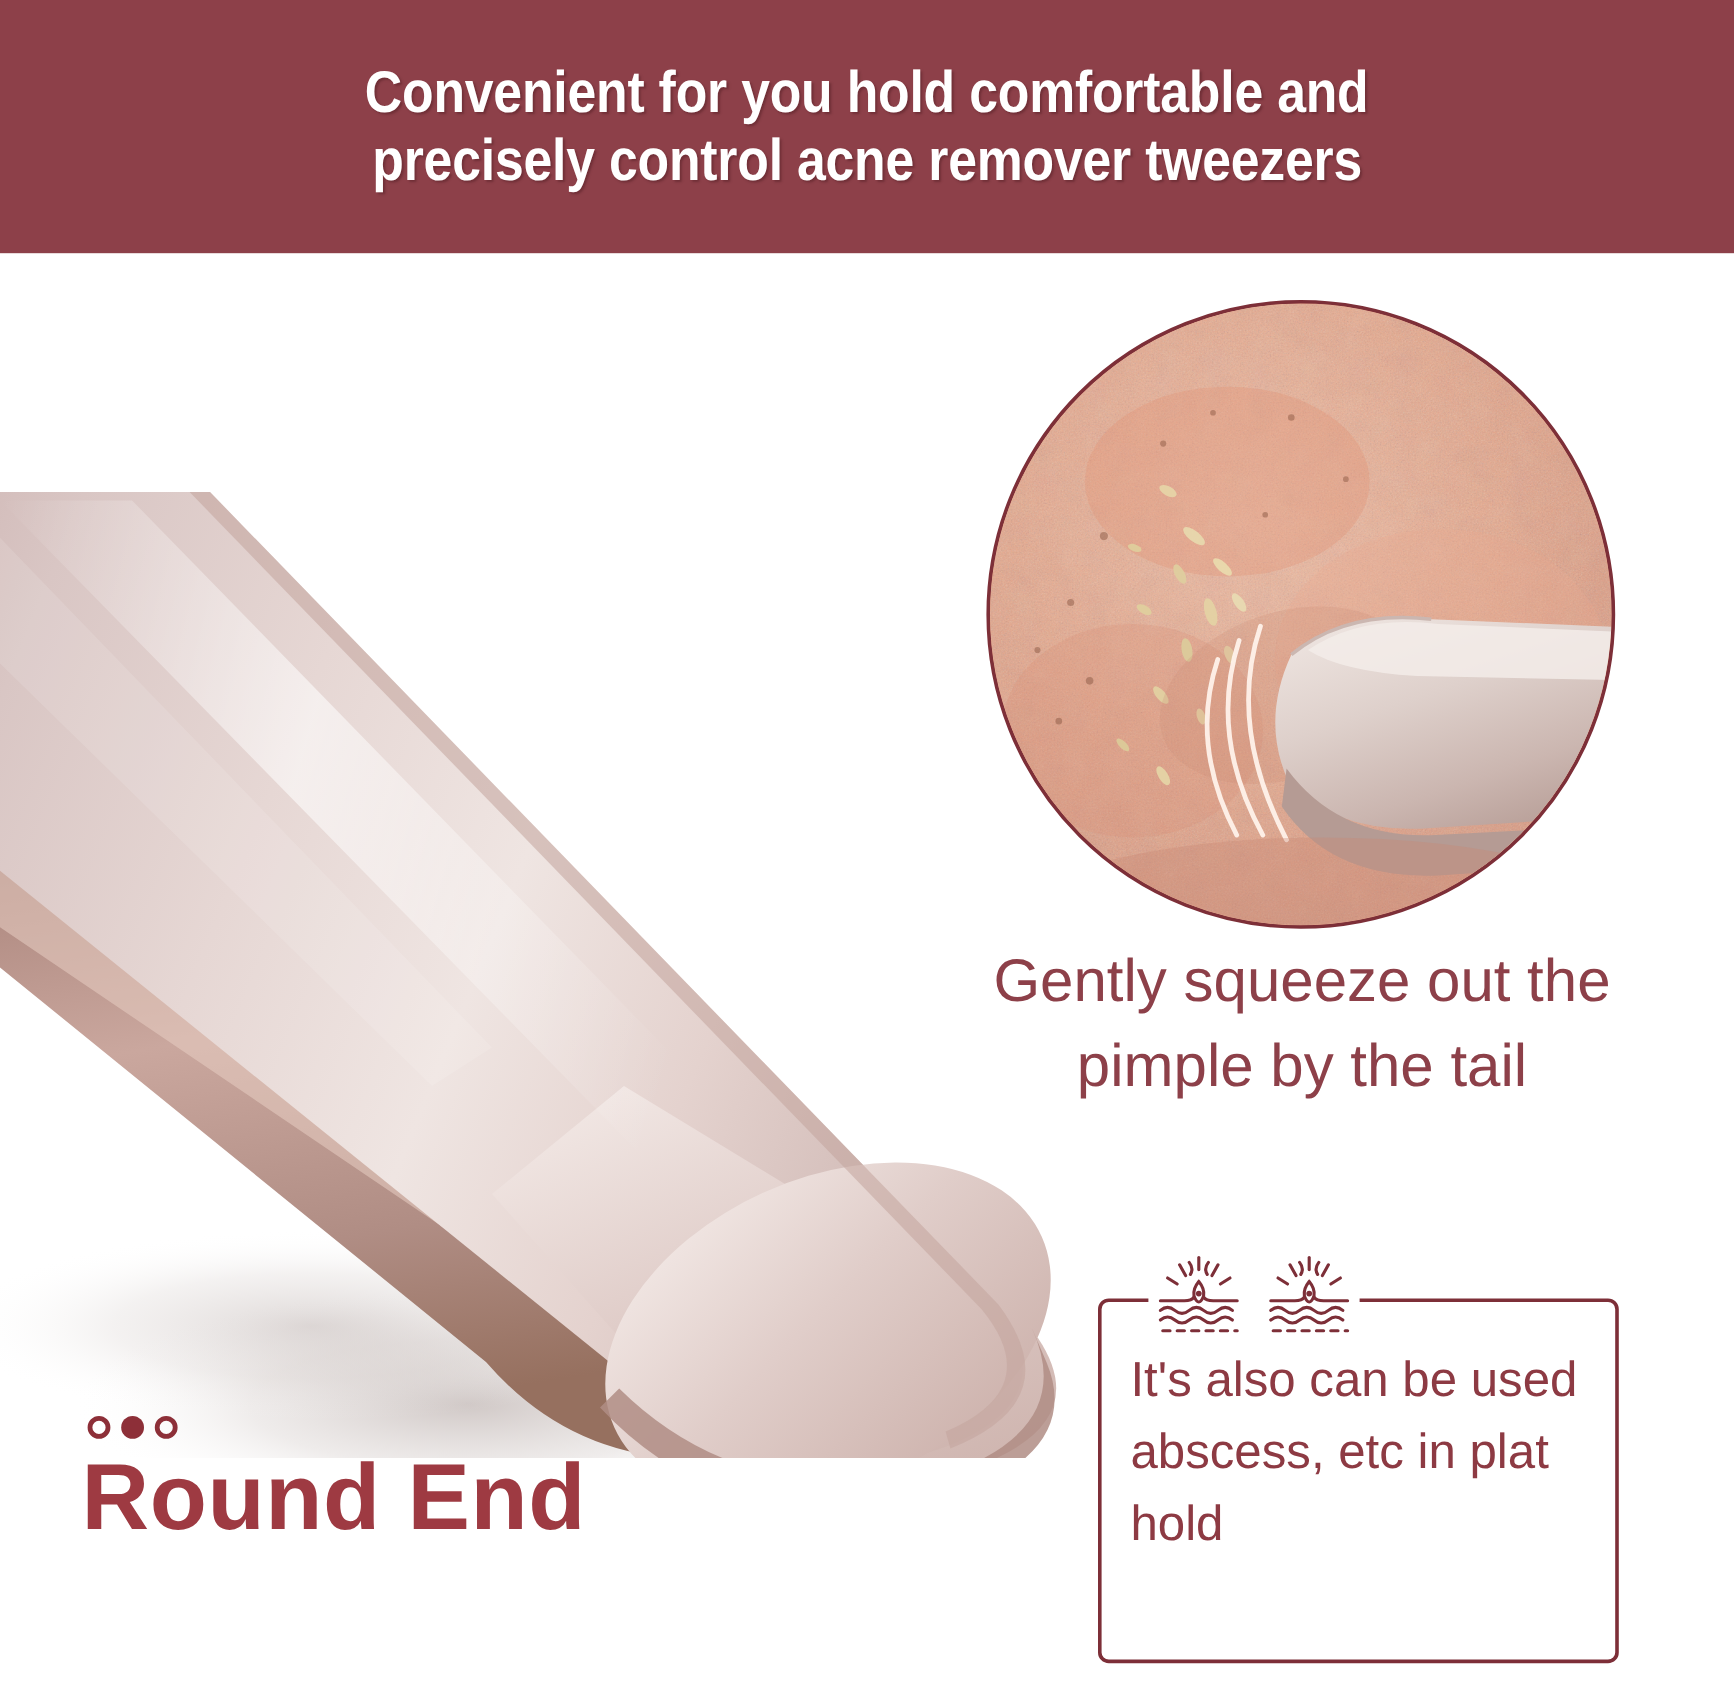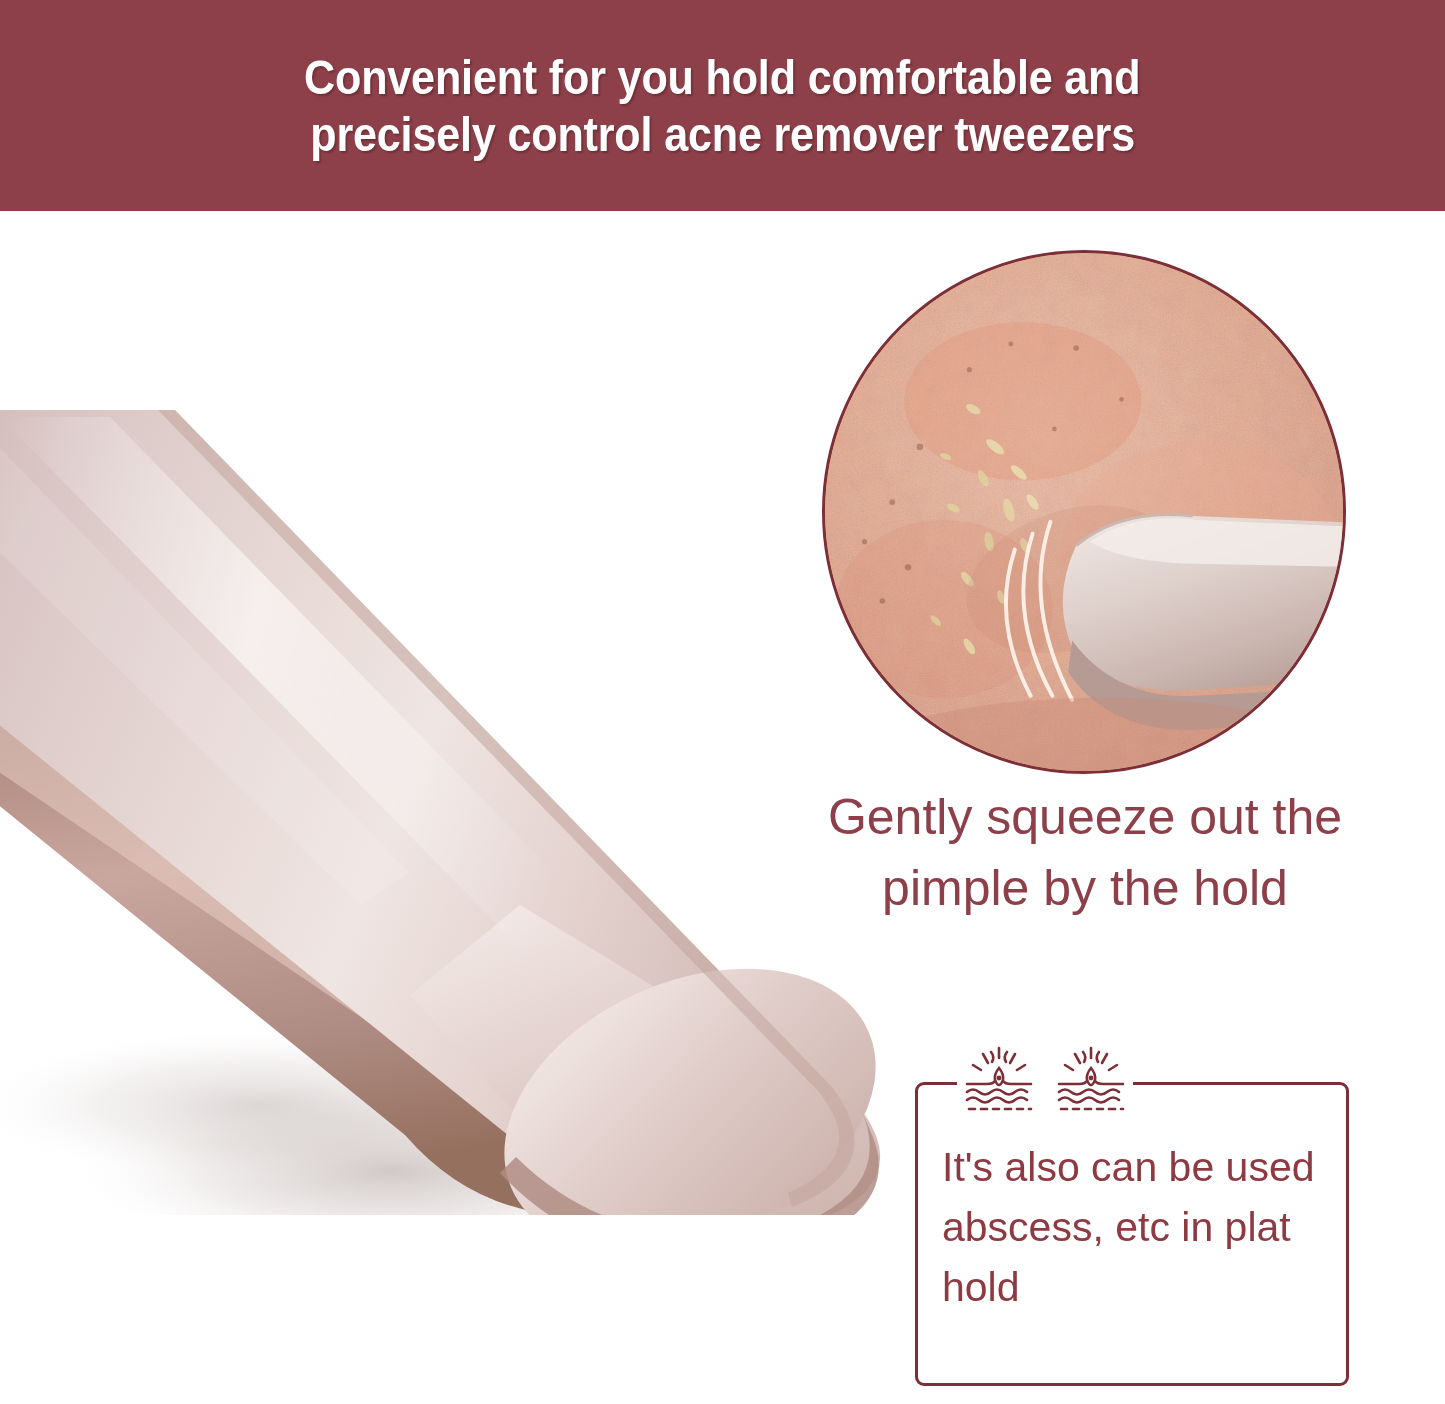--- a/index.html
+++ b/index.html
@@ -118,21 +118,21 @@
   .info-icons{
     position:absolute;
     left:46px; top:-38px;
     width:170px; height:72px;
     display:flex; gap:16px; align-items:center;
   }
   .info-icons svg{ display:block; }
 
   .info-text{
     position:absolute;
-    left:27px; top:56px;
+    left:27px; top:38px;
     width:396px;
     color:#8d3a43;
     font-family:"Liberation Sans", sans-serif;
     font-size:41px;
     line-height:1.46;
   }
   .info-text .txt-line{ display:block; white-space:nowrap; }
 </style>
 </head>
 <body>
@@ -310,23 +310,31 @@
           <path d="M 254,296 Q 300,258 372,266" fill="none" stroke="#cbb7b1" stroke-width="3"></path>
         </g>
 
         <ellipse cx="280" cy="520" rx="260" ry="70" fill="#c98874" opacity="0.35"></ellipse>
       </g>
     </svg>
   </div>
 
   <div class="inset-caption">
     <span class="cap-line">Gently squeeze out the</span>
-    <span class="cap-line">pimple by the hold</span>
-  </div>
-
+    <span class="cap-line">pimple by the tail</span>
+  </div>
+
+  <div class="round-end-block">
+    <div class="dot-row">
+      <span class="dot hollow"></span>
+      <span class="dot solid"></span>
+      <span class="dot hollow"></span>
+    </div>
+    <div class="round-end-text">Round End</div>
+  </div>
 
   <div class="info-box">
     <div class="info-frame"></div>
     <div class="frame-gap"></div>
 
     <div class="info-icons">
       <svg width="76" height="72" viewBox="0 0 76 72">
         <g fill="none" stroke="#7d2f38" stroke-width="2.6" stroke-linecap="round">
           <path d="M38,4 L38,14"></path>
           <path d="M22,10 L27,19"></path>

